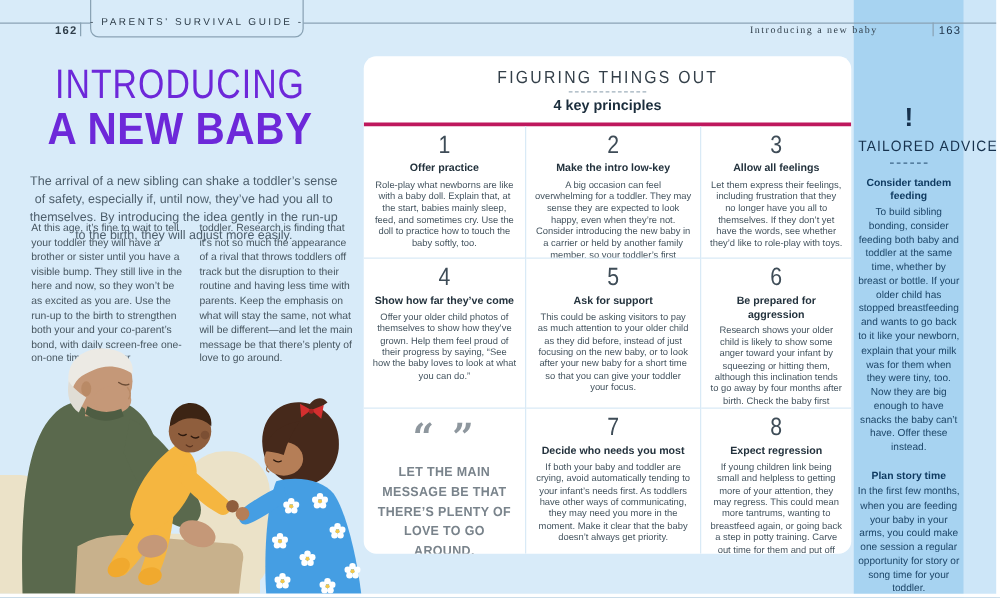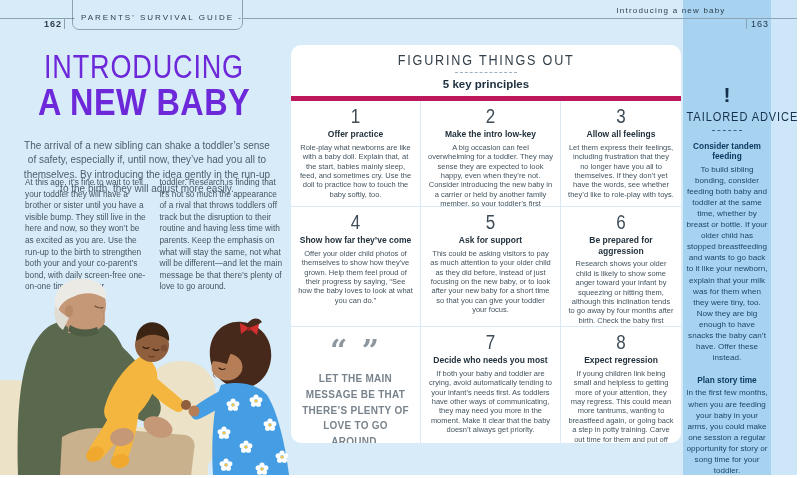--- a/index.html
+++ b/index.html
@@ -6,21 +6,21 @@
   body{font-family:"Liberation Sans", sans-serif; background:#9db6c6;}
   #page{position:relative; width:800px; height:478px; background:#d8ebf9; overflow:hidden;}
 
   
   .hdr-rule{position:absolute; left:0; top:18px; width:800px; height:0; border-top:1px solid #8aa3b5;}
   .v-sep{position:absolute; top:18px; width:1px; height:11px; background:#8aa3b5;}
   .pg-left{position:absolute; left:44px; top:19px; font-size:9px; font-weight:bold; letter-spacing:1px; color:#2f3e4a;}
   .tab{position:absolute; left:72px; top:-10px; width:171px; height:40px; background:#d8ebf9;
        border:1px solid #8aa3b5; border-radius:7px; display:flex; align-items:flex-end; justify-content:center;
        padding-bottom:7px; box-sizing:border-box; font-size:8px; letter-spacing:2px; font-weight:500; color:#2f3e4a; white-space:nowrap;}
-  .crumb-right{position:absolute; left:600px; top:6px; width:142px; text-align:center; font-size:8px; letter-spacing:1.2px; color:#2f3e4a;}
+  .crumb-right{position:absolute; left:600px; top:19px; width:142px; text-align:left; font-size:8px; letter-spacing:1.2px; color:#2f3e4a;font-family:Liberation Serif, serif;}
   .pg-right{position:absolute; left:749px; top:19px; width:22px; text-align:center; font-size:9px; font-weight:normal; letter-spacing:1px; color:#1d3349;}
 
   
   .band{position:absolute; left:683px; top:0; width:88px; height:478px; background:#a7d3f1;}
   .band-light{position:absolute; left:771px; top:0; width:26px; height:478px; background:#cde6f8;}
   .edge-right{position:absolute; left:797px; top:0; width:3px; height:478px; background:#ffffff;}
   .edge-bottom{position:absolute; left:0; bottom:0; width:800px; height:3px; background:#ffffff;}
 
   .sidebar{position:absolute; left:683px; top:84px; width:88px; text-align:center; color:#1d4668;}
   .sb-icon{font-size:21px; font-weight:900; line-height:1; color:#16314d;}
@@ -36,21 +36,21 @@
   .t2{font-size:36px; font-weight:900; line-height:1; transform:scaleX(.9); margin-top:2px; letter-spacing:.5px;}
   .intro{position:absolute; left:20px; top:121px; width:254px; text-align:center; font-size:10px; line-height:1.43; color:#4d5e6b;margin-top:18px;}
   .cols{position:absolute; left:25px; top:177px; width:258px; display:flex; gap:11px;}
   .col{flex:1; font-size:8.3px; line-height:1.4; color:#46555f; text-align:left;}
 
   .illus{position:absolute; left:0; top:277px; width:292px; height:198px;}
 
   
   .panel{position:absolute; left:291px; top:45px; width:390px; height:398px; background:#ffffff; border-radius:10px;
          display:grid; grid-template-columns:130px 140px 120px; grid-template-rows:56px 106px 120px 116px; overflow:hidden;}
-  .p-head{grid-column:1 / 4; border-bottom:5px solid #be185d; display:flex; flex-direction:column; align-items:center; justify-content:center;}
+  .p-head{grid-column:1 / 4; border-bottom:3px solid #be185d; display:flex; flex-direction:column; align-items:center; justify-content:center;}
   .p-title{font-size:14px; letter-spacing:2px; color:#333f49; transform:scaleX(.9); white-space:nowrap;}
   .p-dash{width:62px; border-top:1px dashed #9fb0bc; margin:4px 0 5px 0;}
   .p-sub{font-size:11.5px; font-weight:bold; color:#1c2e3d;}
   .cell{padding:4px 7px 2px 7px; text-align:center; box-sizing:border-box; overflow:hidden;}
   .b-r{border-right:1px solid #d9eaf6;}
   .b-b{border-bottom:1px solid #d9eaf6;}
   .num{display:block; font-size:20px; font-weight:400; color:#3e4c57; line-height:1.15; transform:scaleX(.85);}
   .ph{font-size:8.5px; font-weight:bold; color:#23323d; margin:1px 0 3px 0; line-height:1.25;}
   .pt{font-size:7.5px; line-height:1.26; color:#44545f;}
   .q-cell{padding-top:12px;}
@@ -159,21 +159,21 @@
       <use href="#daisy" transform="translate(262,192)"></use>
       <use href="#daisy" transform="translate(226,188)"></use>
       <use href="#daisy" transform="translate(282,180)"></use>
     </g>
   </svg>
 
   <div class="panel">
     <div class="p-head">
       <div class="p-title">FIGURING THINGS OUT</div>
       <div class="p-dash"></div>
-      <div class="p-sub">5 key principles</div>
+      <div class="p-sub">4 key principles</div>
     </div>
 
     <div class="cell b-r b-b">
       <span class="num">1</span>
       <div class="ph">Offer practice</div>
       <div class="pt">Role-play what newborns are like with a baby doll. Explain that, at the start, babies mainly sleep, feed, and sometimes cry. Use the doll to practice how to touch the baby softly, too.</div>
     </div>
     <div class="cell b-r b-b">
       <span class="num">2</span>
       <div class="ph">Make the intro low-key</div>

